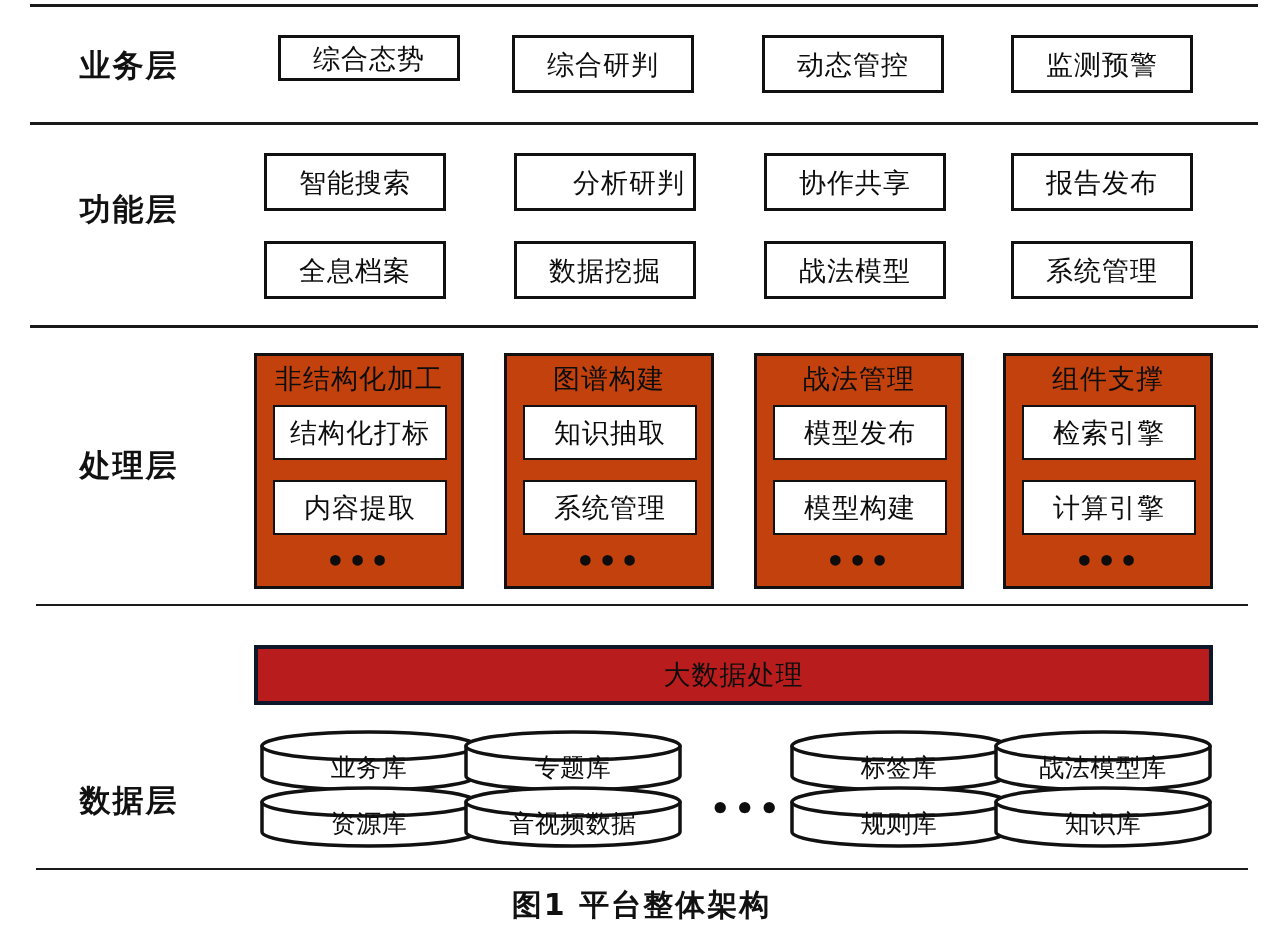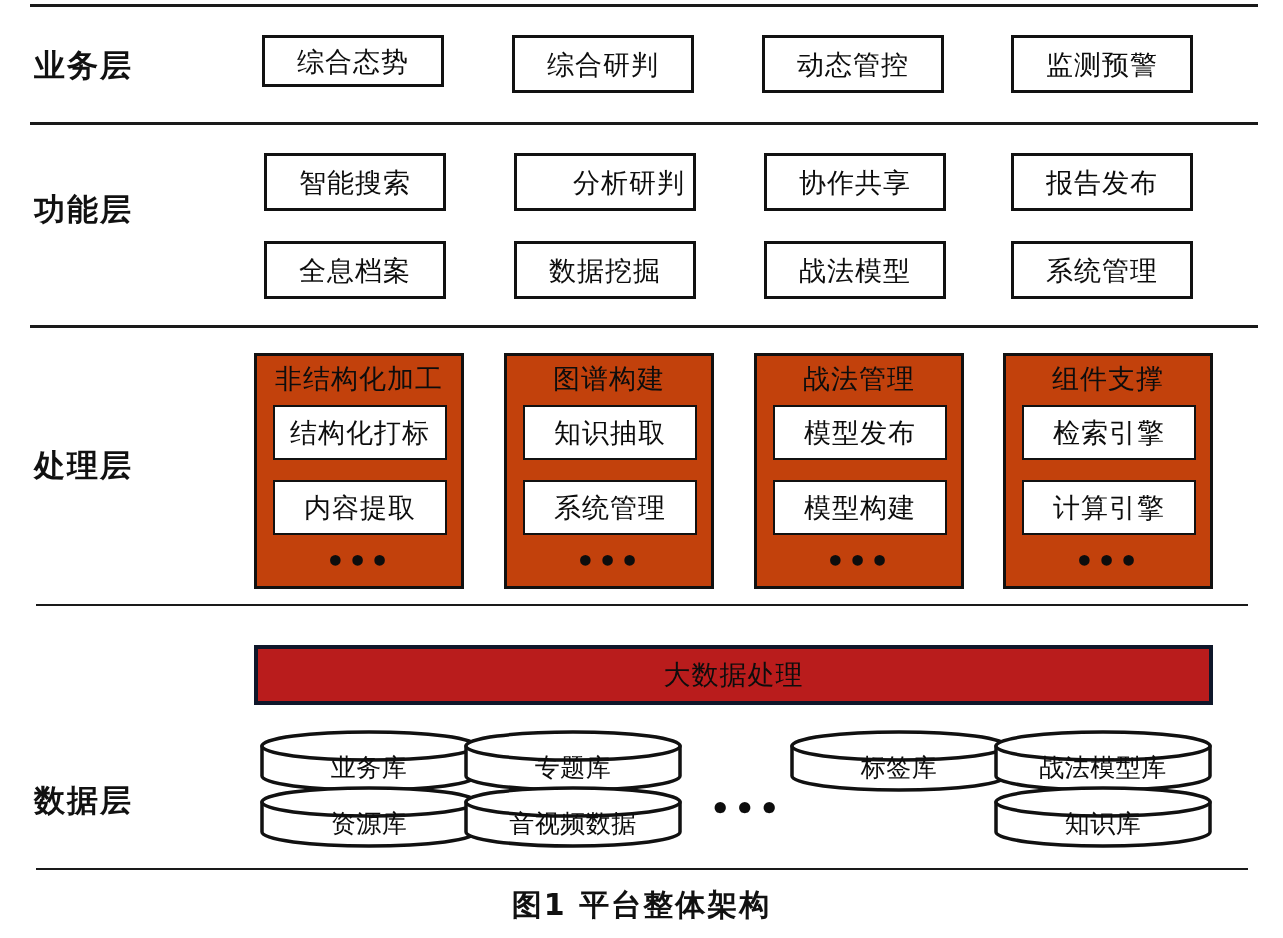--- a/index.html
+++ b/index.html
@@ -28,20 +28,21 @@
     height: 0;
     border-top: 3px solid #1a1a1a;
   }
   .divider.thin { border-top-width: 2px; }
 
   
   .layer-label {
     position: absolute;
     left: 34px;
     width: 190px;
+    text-align: center;
     font-size: 31px;
     font-weight: 700;
     letter-spacing: 2px;
     color: #111111;
     line-height: 1;
   }
 
   
   .node {
     position: absolute;
@@ -153,21 +154,21 @@
   <div class="divider" style="top:122px;"></div>
   <div class="divider" style="top:325px;"></div>
   <div class="divider thin" style="top:604px;left:36px;width:1212px;"></div>
   <div class="divider thin" style="top:868px;left:36px;width:1212px;"></div>
 
   <div class="layer-label" style="top:50px;">业务层</div>
   <div class="layer-label" style="top:450px;">处理层</div>
   <div class="layer-label" style="top:194px;">功能层</div>
   <div class="layer-label" style="top:785px;">数据层</div>
 
-  <div class="node" style="left:262px;top:35px;width:182px;height:52px;">综合态势</div>
+  <div class="node" style="left:278px;top:35px;width:182px;height:46px;">综合态势</div>
   <div class="node" style="left:512px;top:35px;width:182px;height:58px;">综合研判</div>
   <div class="node" style="left:762px;top:35px;width:182px;height:58px;">动态管控</div>
   <div class="node" style="left:1011px;top:35px;width:182px;height:58px;">监测预警</div>
 
   <div class="node" style="left:264px;top:153px;width:182px;height:58px;">智能搜索</div>
   <div class="node" style="left:514px;top:153px;width:182px;height:58px;padding-left:48px;">分析研判</div>
   <div class="node" style="left:764px;top:153px;width:182px;height:58px;">协作共享</div>
   <div class="node" style="left:1011px;top:153px;width:182px;height:58px;">报告发布</div>
 
   <div class="node" style="left:264px;top:241px;width:182px;height:58px;">全息档案</div>
@@ -248,20 +249,27 @@
   </div>
 
   <div class="cylinder" style="left:992px;top:730px;width:222px;height:62px;">
     <svg width="222" height="62" viewBox="0 0 222 62" aria-hidden="true">
       <path d="M4,16 L4,46 A107,14 0 0 0 218,46 L218,16 Z" fill="#ffffff" stroke="#111111" stroke-width="3.5" stroke-linejoin="round"></path>
       <ellipse cx="111" cy="16" rx="107" ry="14" fill="#ffffff" stroke="#111111" stroke-width="3.5"></ellipse>
     </svg>
     <div class="cyl-label">战法模型库</div>
   </div>
 
+  <div class="cylinder" style="left:788px;top:786px;width:222px;height:62px;">
+    <svg width="222" height="62" viewBox="0 0 222 62" aria-hidden="true">
+      <path d="M4,16 L4,46 A107,14 0 0 0 218,46 L218,16 Z" fill="#ffffff" stroke="#111111" stroke-width="3.5" stroke-linejoin="round"></path>
+      <ellipse cx="111" cy="16" rx="107" ry="14" fill="#ffffff" stroke="#111111" stroke-width="3.5"></ellipse>
+    </svg>
+    <div class="cyl-label">规则库</div>
+  </div>
 
   <div class="cylinder" style="left:992px;top:786px;width:222px;height:62px;">
     <svg width="222" height="62" viewBox="0 0 222 62" aria-hidden="true">
       <path d="M4,16 L4,46 A107,14 0 0 0 218,46 L218,16 Z" fill="#ffffff" stroke="#111111" stroke-width="3.5" stroke-linejoin="round"></path>
       <ellipse cx="111" cy="16" rx="107" ry="14" fill="#ffffff" stroke="#111111" stroke-width="3.5"></ellipse>
     </svg>
     <div class="cyl-label">知识库</div>
   </div>
 
   <div class="caption" style="top:885px;">图1  平台整体架构</div>

